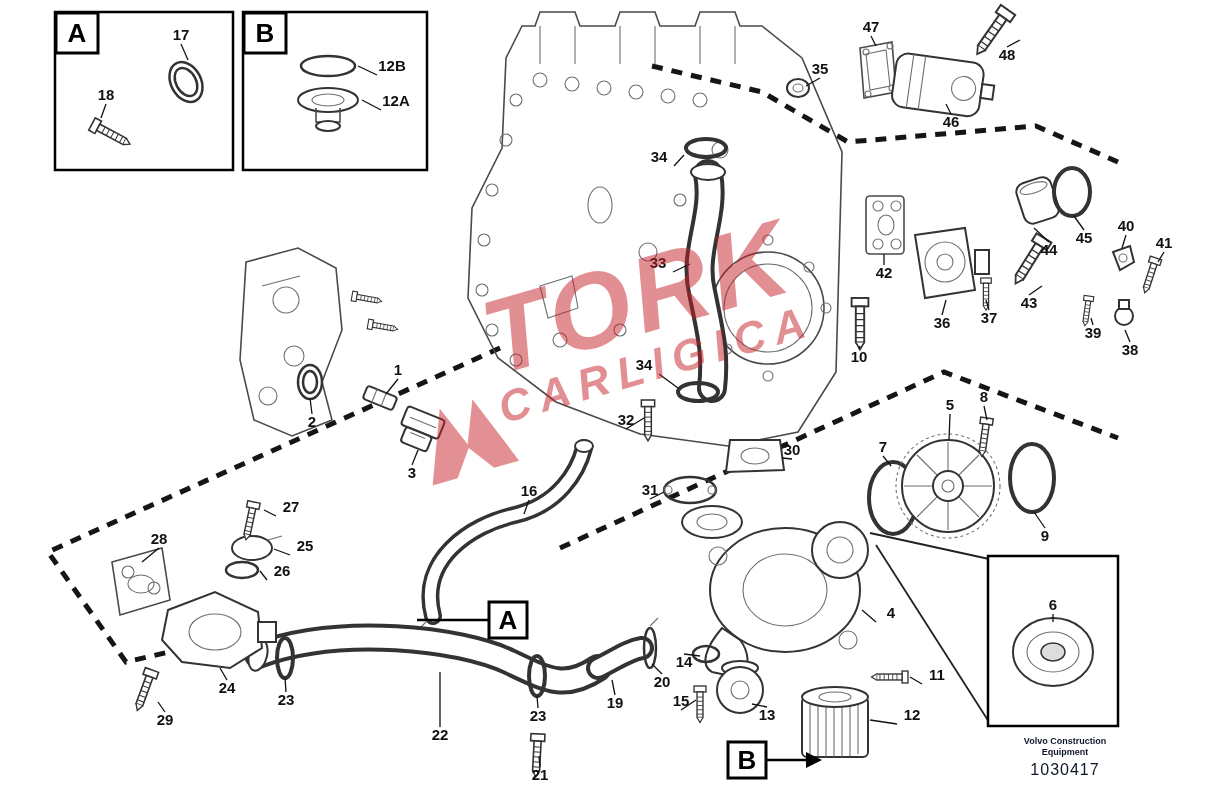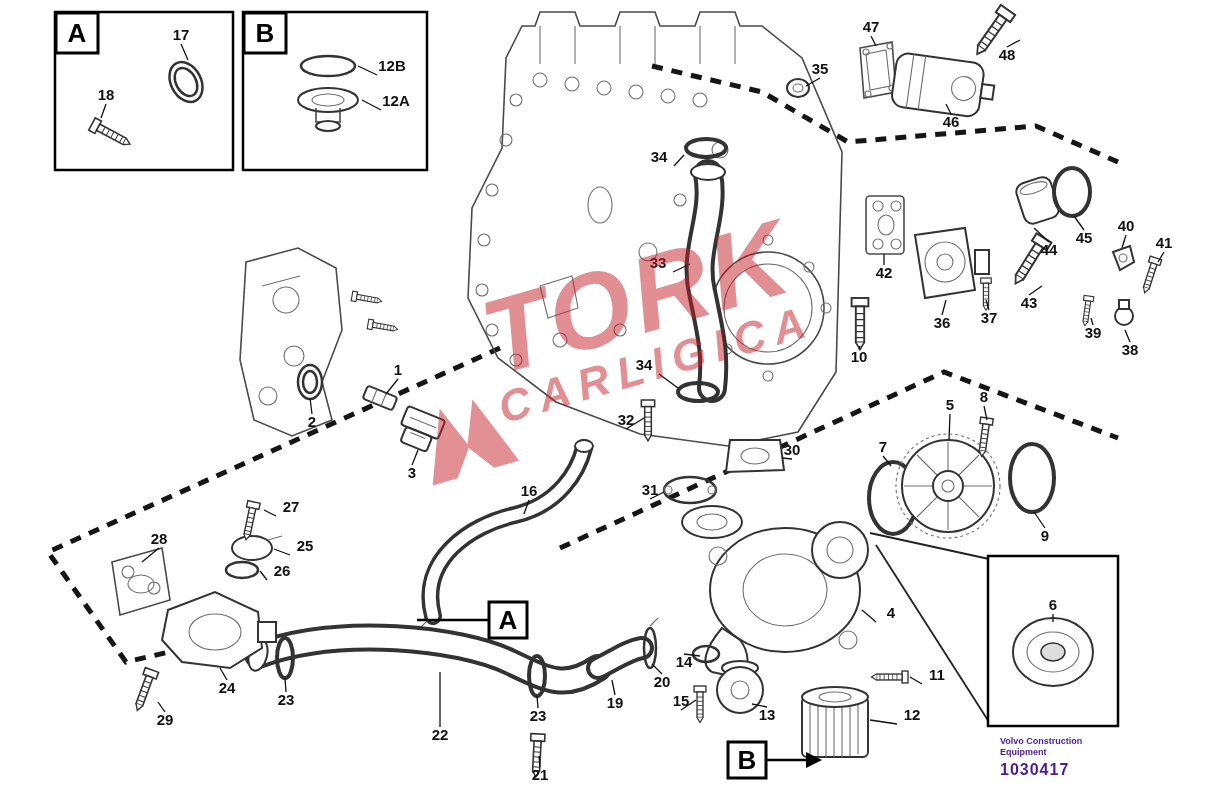--- a/index.html
+++ b/index.html
@@ -24,23 +24,23 @@
   .marker-rect{fill:#fff;stroke:#000;stroke-width:3}
   .marker-letter{font-family:"Liberation Sans",sans-serif;font-weight:bold;font-size:26px;fill:#000;text-anchor:middle}
   .callout-line{stroke:#000;stroke-width:2.5}
   
   .watermark{position:absolute;left:408px;top:246px;width:470px;transform:rotate(-16deg);
     color:rgba(197,32,40,0.5);text-align:center;pointer-events:none;font-weight:bold;font-style:italic;z-index:5}
   .watermark .wm1{font-size:106px;line-height:.95;letter-spacing:4px}
   .watermark .wm2{font-size:44px;letter-spacing:9px;margin-top:-6px}
   .wm-logo{position:absolute;left:424px;top:402px;transform:rotate(-16deg);opacity:.55;pointer-events:none;z-index:5}
   
-  .footer{position:absolute;left:1000px;top:736px;width:130px;color:#4c1d95;z-index:6}
+  .footer{position:absolute;left:1000px;top:736px;width:130px;text-align:center;color:#0f172a;z-index:6}
   .footer .brand{font-size:9px;font-weight:bold;line-height:1.2}
-  .footer .pn{font-size:16px;font-weight:bold;letter-spacing:1px;margin-top:3px}
+  .footer .pn{font-size:16px;font-weight:normal;letter-spacing:1px;margin-top:3px}
 </style>
 </head>
 <body>
 
 <div class="page">
 
   <svg width="1223" height="795" viewBox="0 0 1223 795">
     <defs>
       <g id="bolt">
         <rect x="-7" y="0" width="14" height="7" fill="#fff" stroke="#333" stroke-width="1.6"></rect>

